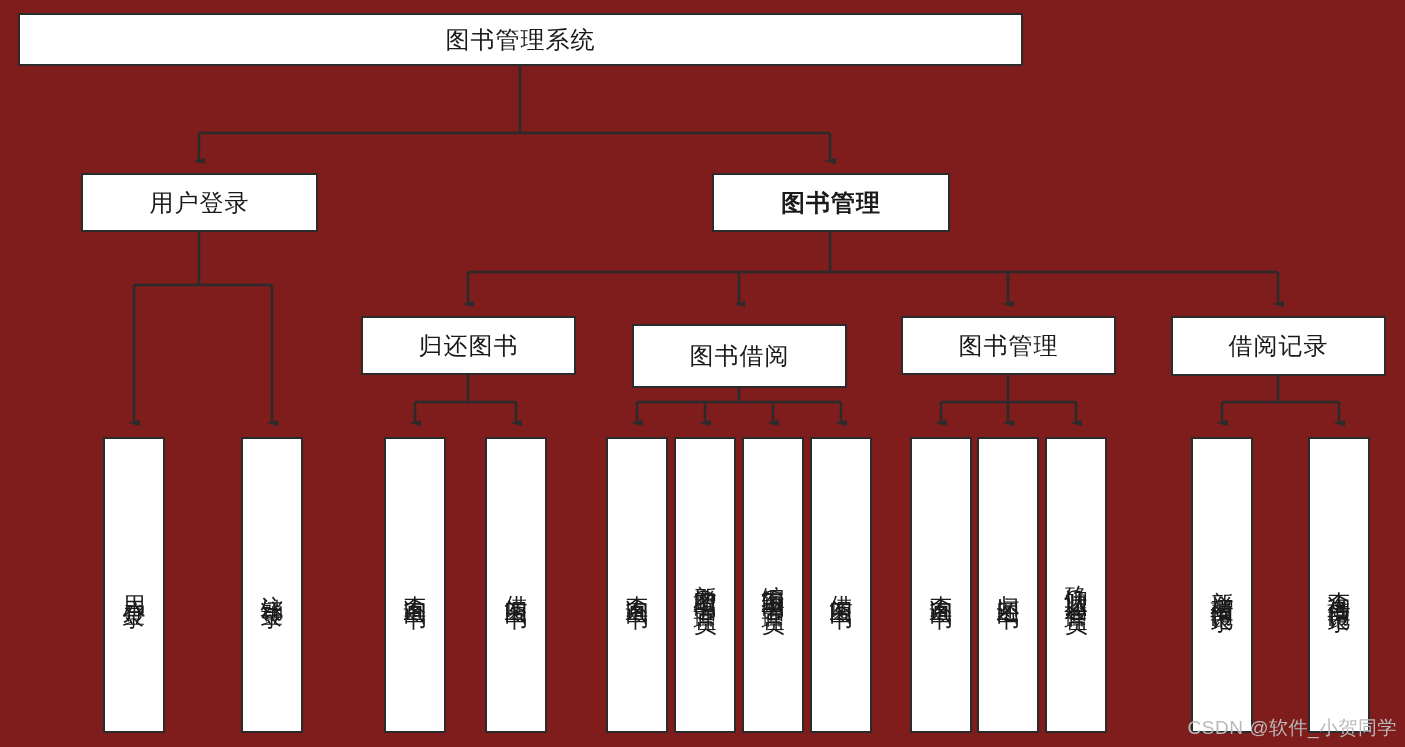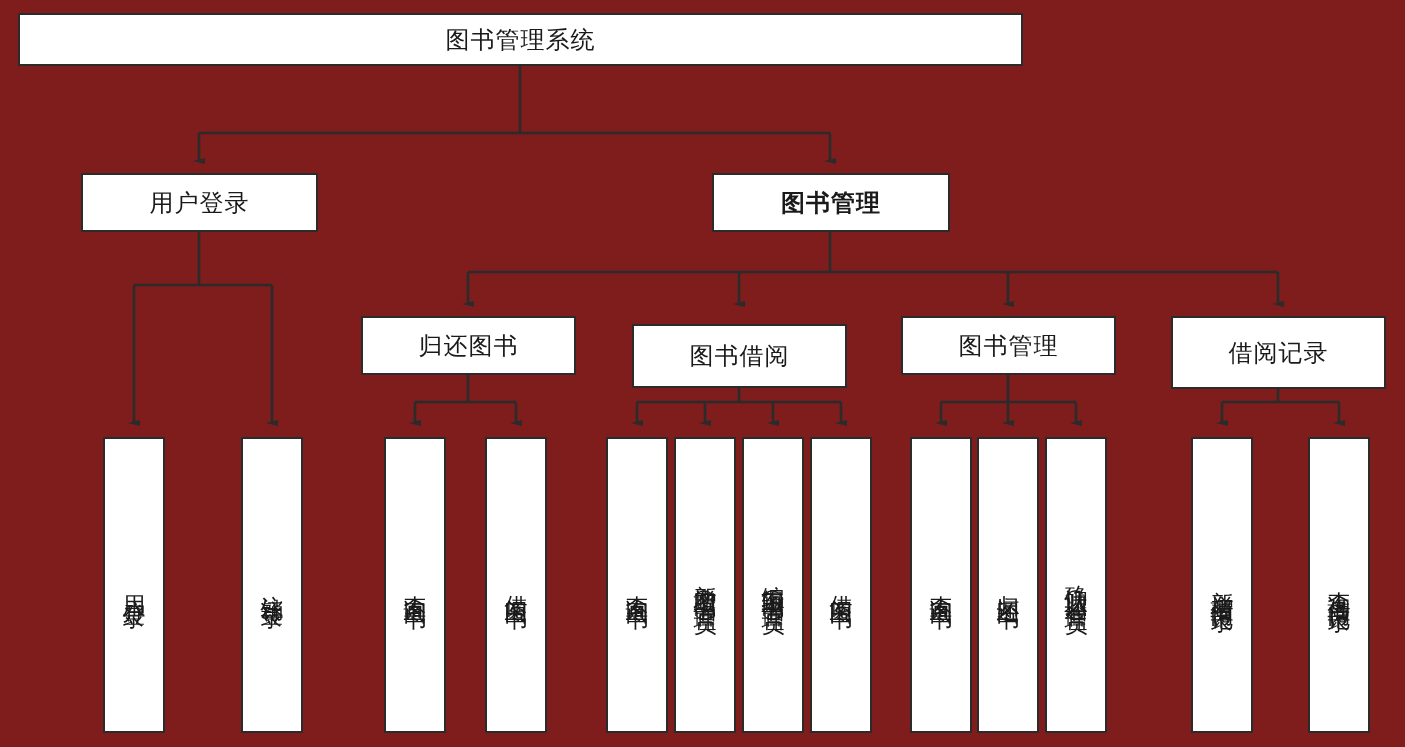--- a/index.html
+++ b/index.html
@@ -132,21 +132,21 @@
 
   <div class="node h" style="left:361px; top:316px; width:215px; height:59px;">
     <span class="htext">归还图书</span>
   </div>
   <div class="node h" style="left:632px; top:324px; width:215px; height:64px;">
     <span class="htext">图书借阅</span>
   </div>
   <div class="node h" style="left:901px; top:316px; width:215px; height:59px;">
     <span class="htext">图书管理</span>
   </div>
-  <div class="node h" style="left:1171px; top:316px; width:215px; height:73px;">
+  <div class="node h" style="left:1171px; top:316px; width:215px; height:60px;">
     <span class="htext">借阅记录</span>
   </div>
 
   <div class="node v" style="left:103px; top:437px; width:62px; height:296px;">
     <span class="vtext">用户登录</span>
   </div>
   <div class="node v" style="left:241px; top:437px; width:62px; height:296px;">
     <span class="vtext">注销登录</span>
   </div>
 
@@ -180,14 +180,15 @@
     <span class="vtext">确认归还（管理员）</span>
   </div>
 
   <div class="node v" style="left:1191px; top:437px; width:62px; height:296px;">
     <span class="vtext">新增借阅记录</span>
   </div>
   <div class="node v" style="left:1308px; top:437px; width:62px; height:296px;">
     <span class="vtext">查询借阅记录</span>
   </div>
 
+  <div class="watermark">CSDN @软件_小贺同学</div>
 
 </div>
 
 </body></html>

